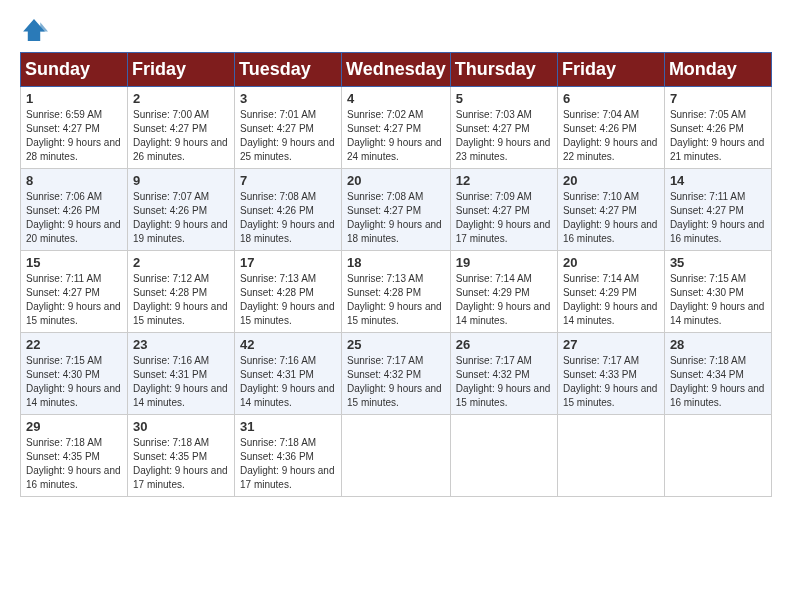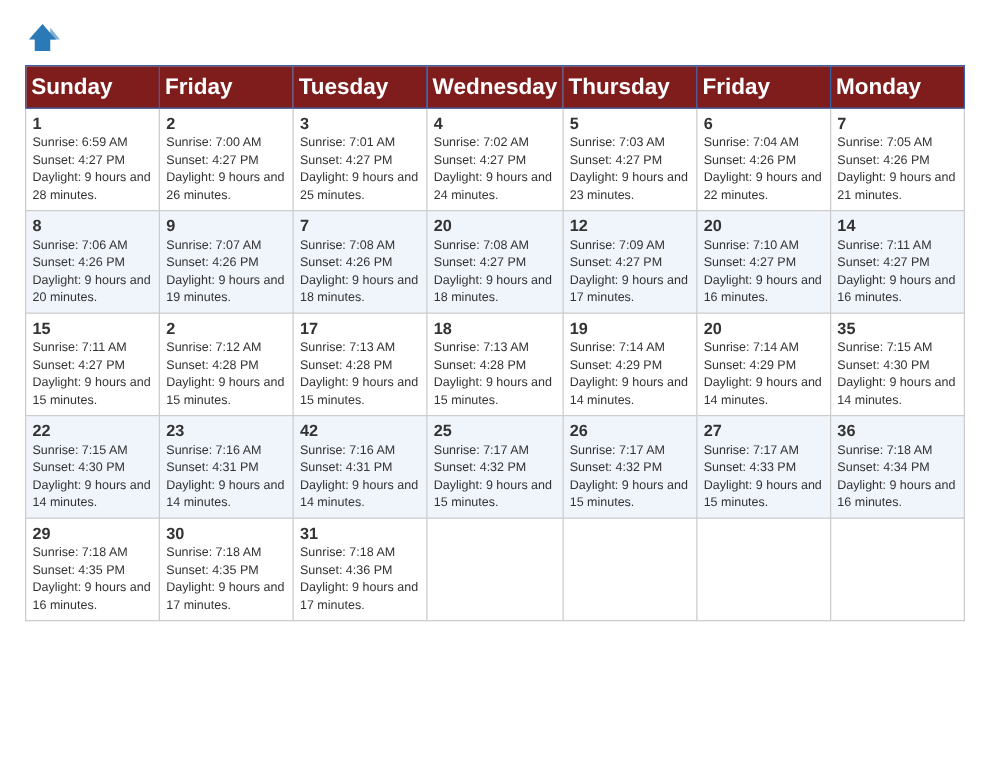--- a/index.html
+++ b/index.html
@@ -345,21 +345,21 @@
       </td>
         <td>
         <span class="day-number">27</span>
         <div class="day-info">
           Sunrise: 7:17 AM<br>
           Sunset: 4:33 PM<br>
           Daylight: 9 hours and 15 minutes.
         </div>
       </td>
         <td>
-        <span class="day-number">36</span>
+        <span class="day-number">28</span>
         <div class="day-info">
           Sunrise: 7:18 AM<br>
           Sunset: 4:34 PM<br>
           Daylight: 9 hours and 16 minutes.
         </div>
       </td>
       </tr>
       <tr>
         <td>
         <span class="day-number">29</span>

